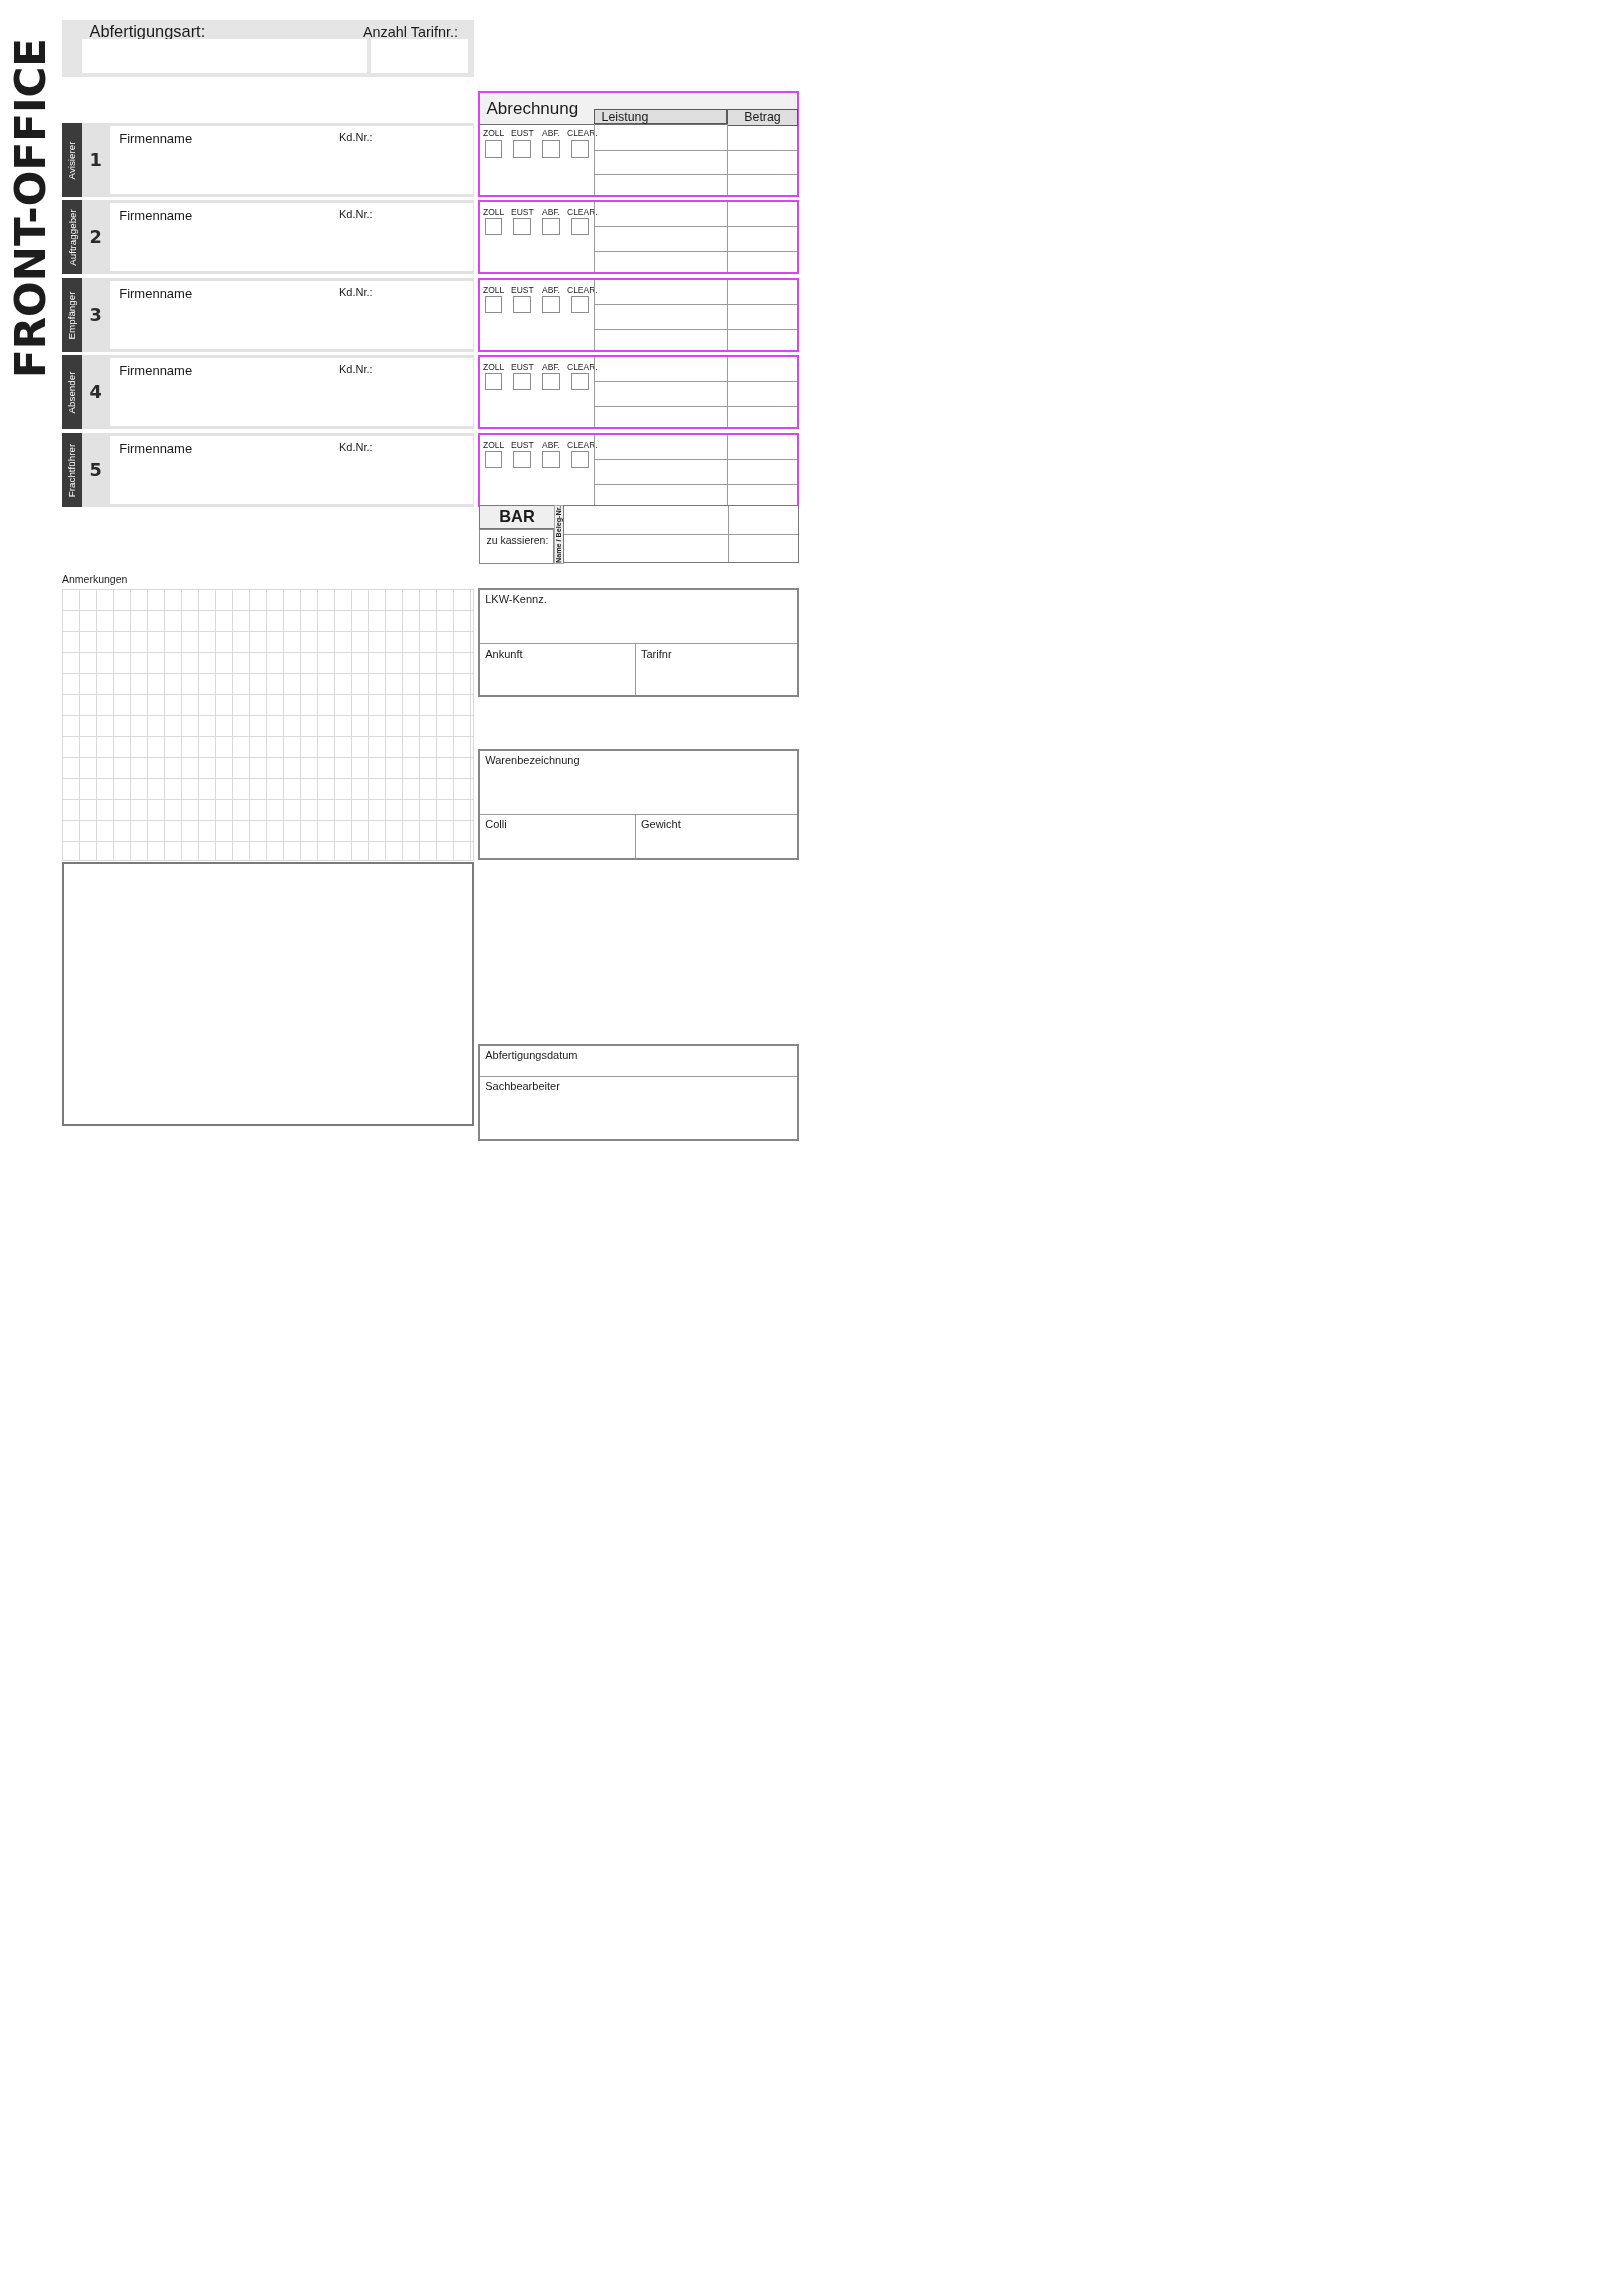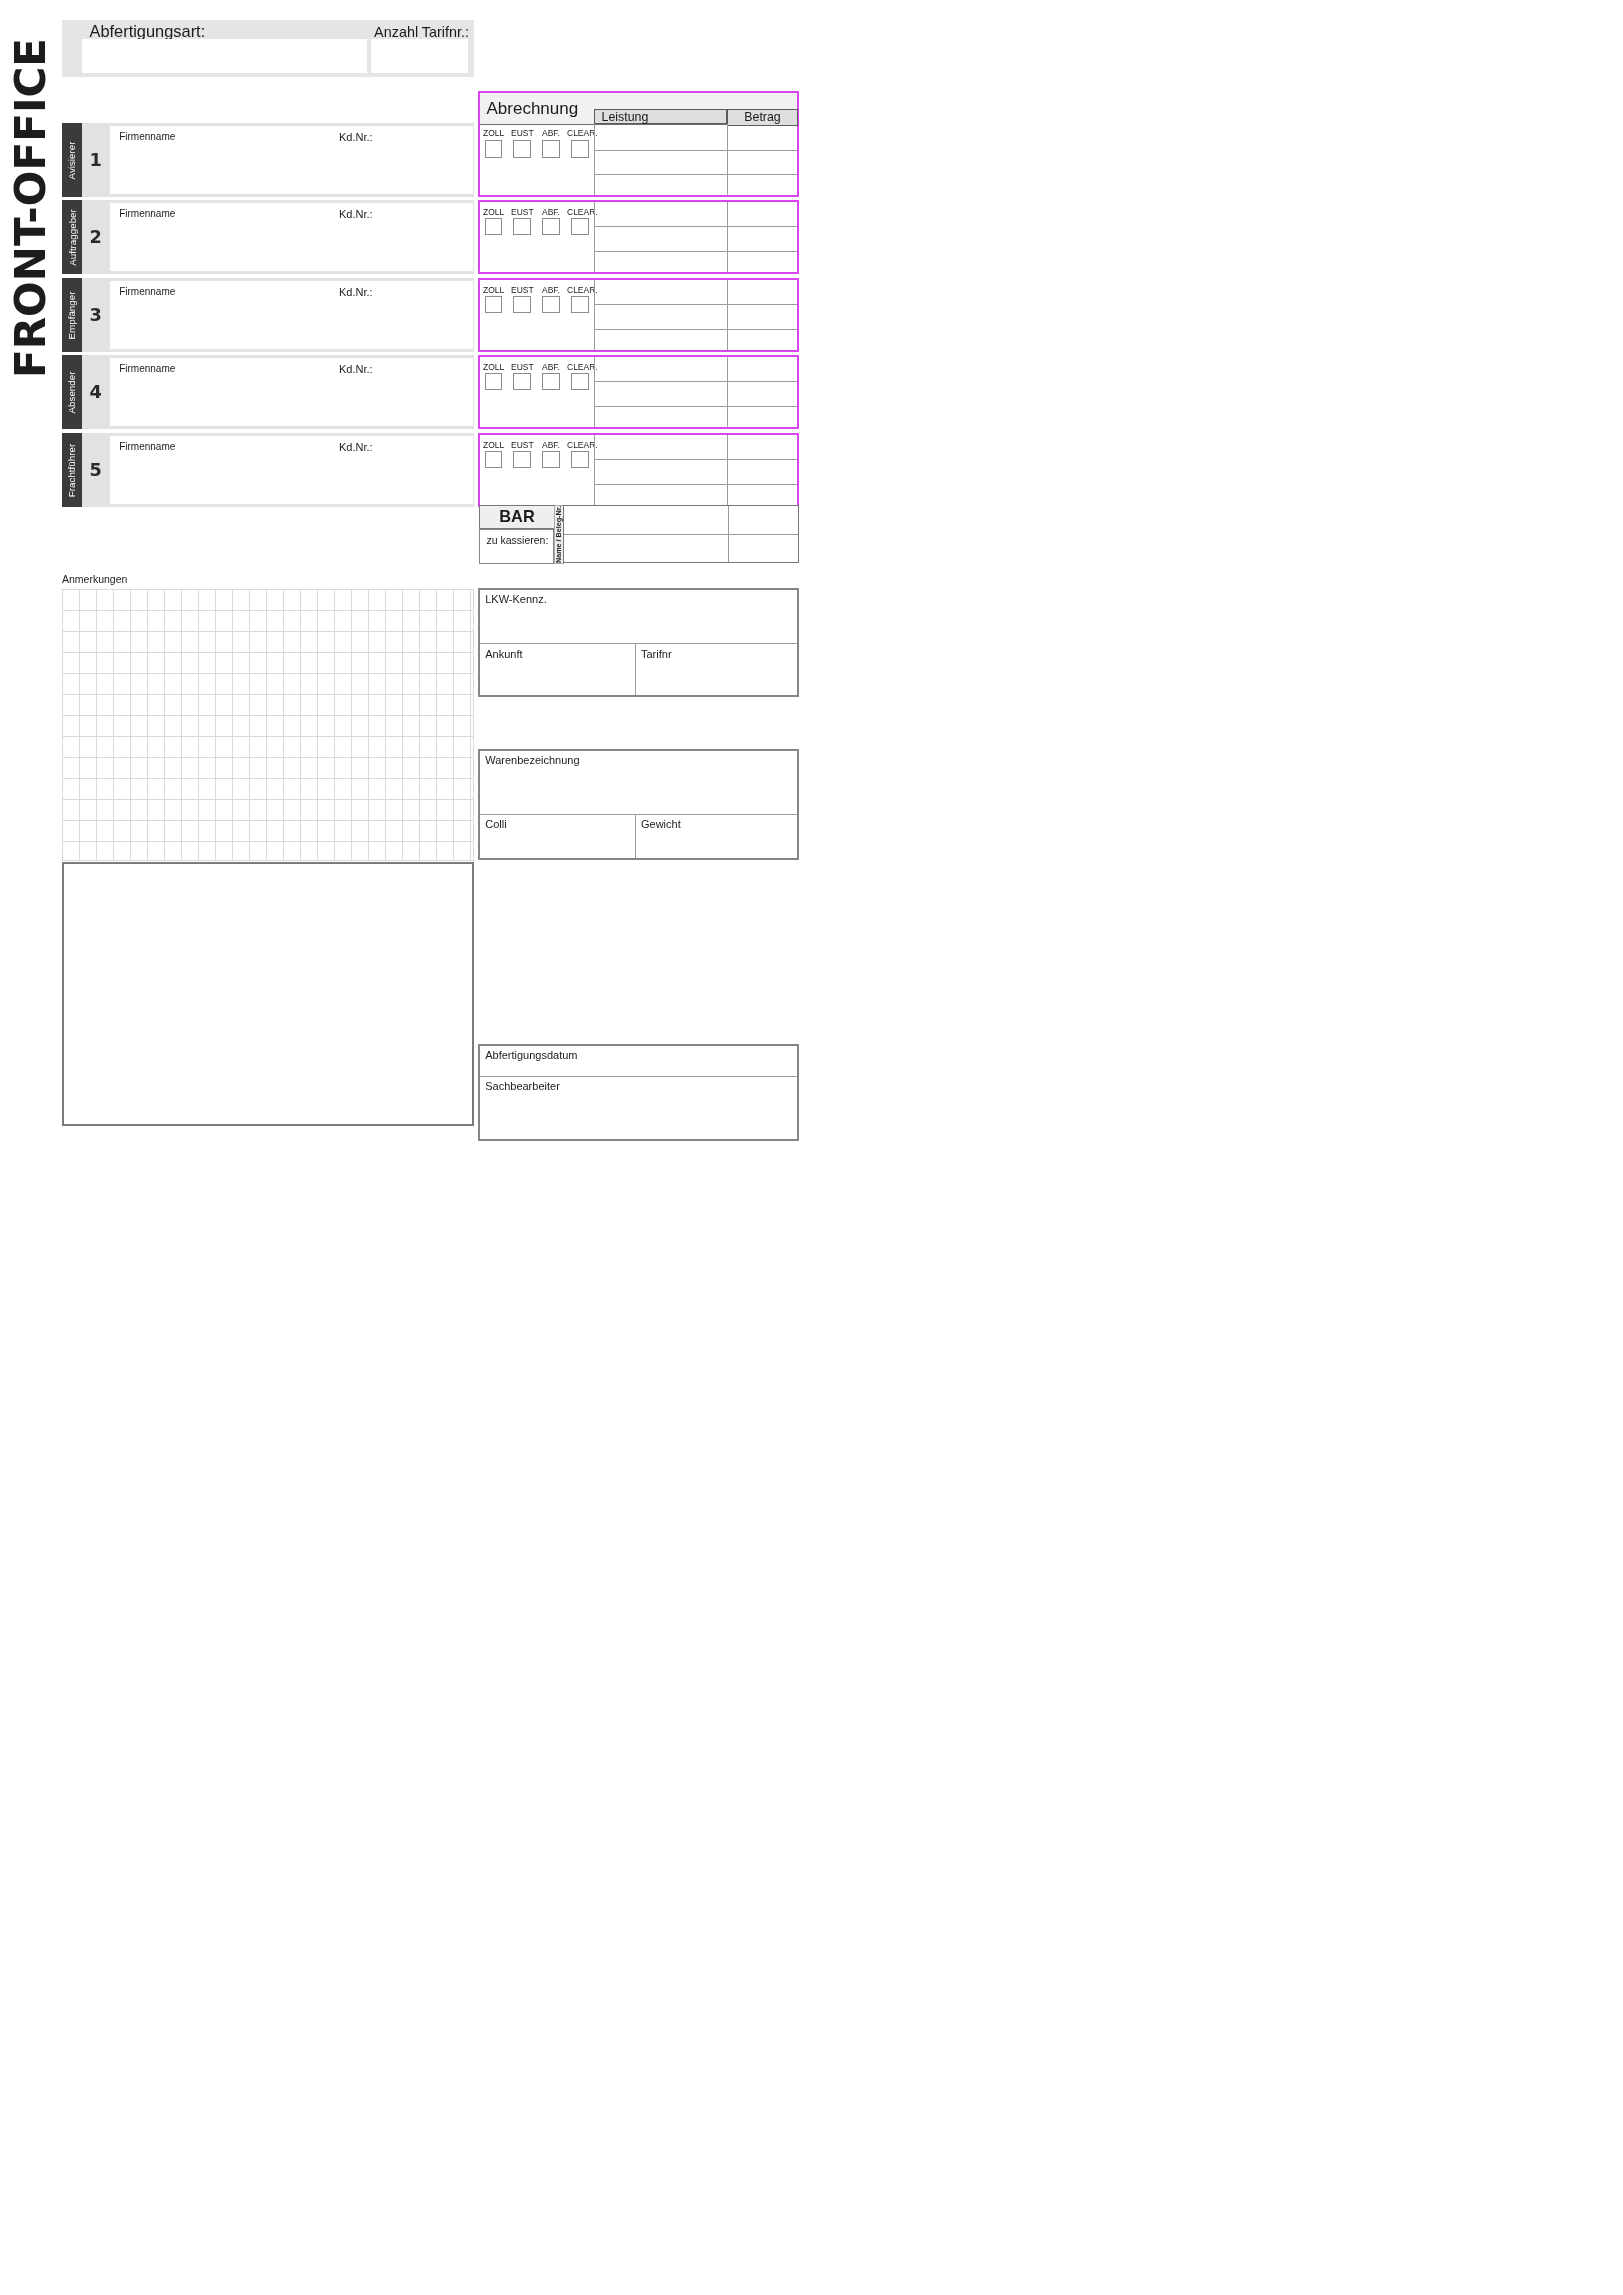--- a/index.html
+++ b/index.html
@@ -8,21 +8,21 @@
 
   
   .brand{position:absolute;left:9.2px;top:378px;transform:rotate(-90deg);transform-origin:0 0;
          font-family:"DejaVu Sans",sans-serif;font-weight:bold;font-size:42px;letter-spacing:0px;
          color:#1c1c1c;white-space:nowrap;width:368px;height:46px;line-height:43px;}
 
   
   .topband{position:absolute;left:62px;top:19.6px;width:412px;height:57px;background:#e5e5e5;}
   .abf-label{position:absolute;left:27.5px;top:2.6px;font-size:16.4px;}
   .abf-input{position:absolute;left:20px;top:19px;width:285px;height:34px;background:#fff;}
-  .anz-label{position:absolute;left:301px;top:4.6px;width:106px;text-align:right;font-size:14.4px;}
+  .anz-label{position:absolute;left:301px;top:4.6px;width:106px;text-align:left;font-size:14.4px;}
   .anz-input{position:absolute;left:309px;top:19px;width:97px;height:34px;background:#fff;}
 
   
   .panel{position:absolute;left:478px;width:321px;background:#fff;border:2px solid #868686;box-sizing:border-box;}
   .plabel{position:absolute;font-size:11px;}
   .vl{position:absolute;top:0;bottom:0;width:1.3px;background:#9b9b9b;}
   .hl{position:absolute;left:0;right:0;height:1.3px;background:#9b9b9b;}
   .cell{position:absolute;background:transparent;}
 
   
@@ -31,21 +31,21 @@
   .filiale .plabel{top:3.3px;font-size:11.8px;}
 
   
   .prow{position:absolute;left:62px;width:412px;height:74px;background:#e2e2e2;}
   .rband{position:absolute;left:0;top:0;width:20px;height:74px;background:#3b3b3b;
          display:flex;align-items:center;justify-content:center;}
   .rlabel{transform:rotate(-90deg);white-space:nowrap;color:#fff;font-size:9.8px;}
   .rnum{position:absolute;left:20px;top:0;width:27.5px;height:74px;line-height:74px;text-align:center;
         font-weight:bold;font-size:17.7px;color:#2a2a2a;font-family:"DejaVu Sans",sans-serif;}
   .rbox{position:absolute;left:48px;top:3.3px;width:363px;height:68px;background:#fff;}
-  .flabel{position:absolute;left:9.2px;top:5.2px;font-size:10px;}
+  .flabel{position:absolute;left:9.2px;top:5.2px;font-size:13px;}
   .klabel{position:absolute;left:229px;top:5.2px;font-size:11px;}
 
   
   .ablock{position:absolute;left:478px;width:321px;height:74px;background:#fff;
           border:2px solid #d946ef;box-sizing:border-box;}
   .ablock.first{height:106px;}
   .strip{position:absolute;left:0;right:0;top:0;height:31px;background:#f1f1f1;border-bottom:1.3px solid #6e6e6e;}
   .abrech-title{position:absolute;left:6.5px;top:5.9px;font-size:17px;}
   .hcell{position:absolute;top:15.7px;height:15px;background:#dedede;border:0.7px solid #5a5a5a;font-size:12.4px;line-height:15px;}
   .hcell.leis{left:114px;width:133px;padding-left:6.5px;box-sizing:border-box;}

